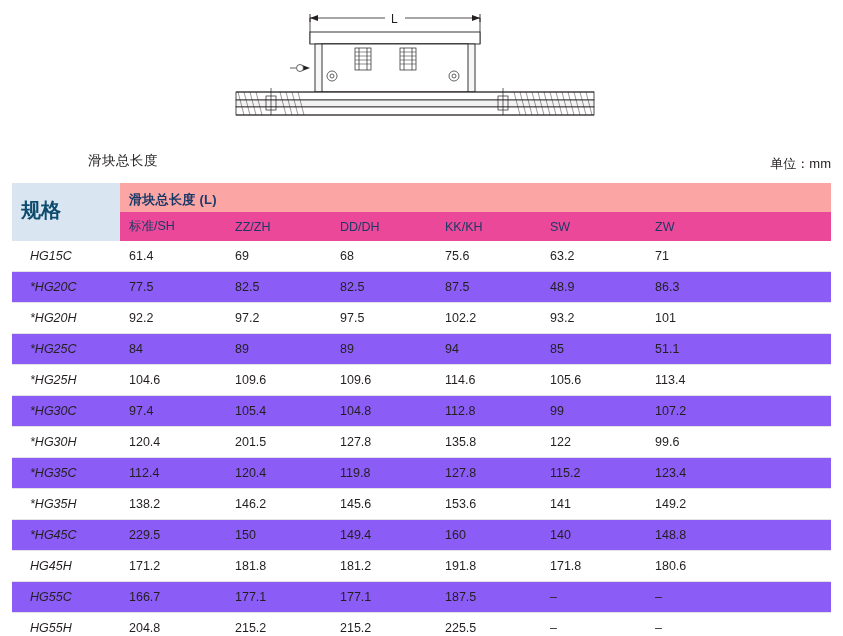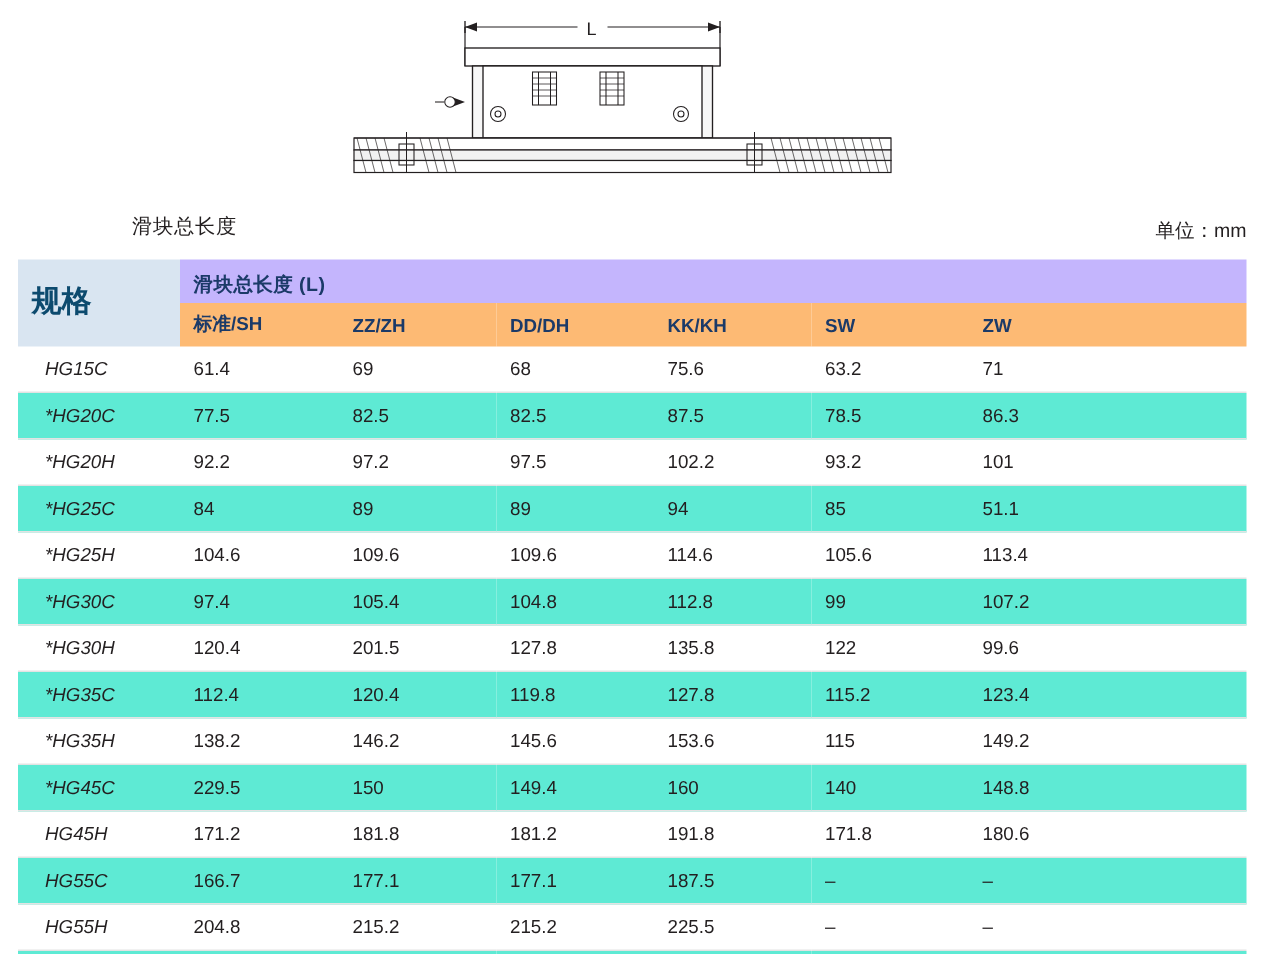--- a/index.html
+++ b/index.html
@@ -26,21 +26,21 @@
   .diagram-svg {
     position: absolute;
     left: 222px;
     top: 2px;
   }
 
   
   .caption-row {
     position: relative;
     height: 26px;
-    margin-top: 2px;
+    margin-top: 12px;
   }
   .caption-left {
     position: absolute;
     left: 88px;
     top: 0;
     font-size: 13.5px;
     color: #231f20;
     letter-spacing: .5px;
   }
   .caption-right {
@@ -64,21 +64,21 @@
   table.spec col.c0 { width: 108px; }
   table.spec col.c1 { width: 106px; }
   table.spec col.c2 { width: 105px; }
   table.spec col.c3 { width: 105px; }
   table.spec col.c4 { width: 105px; }
   table.spec col.c5 { width: 105px; }
   table.spec col.c6 { width: 185px; }
 
   
   .hdr-group td {
-    background: #c4b5fd;
+    background: #fca5a5;
     height: 26px;
     vertical-align: bottom;
     padding: 0 0 3px 0;
   }
   .hdr-group td.grouplabel {
     padding-left: 9px;
     font-size: 13px;
     color: #1b3a68;
     font-weight: bold;
     letter-spacing: .3px;
@@ -88,42 +88,42 @@
   td.spec-label {
     background: #d9e5f1;
     color: #0c4a6e;
     font-weight: bold;
     font-size: 20px;
     padding-left: 9px;
     vertical-align: middle;
   }
 
   .hdr-sub td {
-    background: #fdba74;
+    background: #ec4899;
     height: 27px;
     font-size: 12.5px;
-    font-weight: bold;
+    font-weight: normal;
     color: #1b3a68;
     padding-left: 9px;
     vertical-align: middle;
   }
   .hdr-sub td.sub-first {
     padding-left: 9px;
   }
 
   tr.data td {
     height: 28px;
     font-size: 12.5px;
     color: #231f20;
     padding-left: 9px;
     vertical-align: middle;
     border-bottom: 1px solid #e3e3e3;
   }
   tr.data.alt td {
-    background: #5eead4;
+    background: #8b5cf6;
   }
   tr.data td.model {
     font-size: 12.5px;
     color: #231f20;
     padding-left: 18px;
     font-style: italic;
   }
 </style>
 </head>
 <body>
@@ -231,21 +231,21 @@
           <td>75.6</td>
           <td>63.2</td>
           <td>71</td>
         </tr>
         <tr class="data alt">
           <td class="model">*HG20C</td>
           <td>77.5</td>
           <td>82.5</td>
           <td>82.5</td>
           <td>87.5</td>
-          <td>78.5</td>
+          <td>48.9</td>
           <td>86.3</td>
         </tr>
         <tr class="data">
           <td class="model">*HG20H</td>
           <td>92.2</td>
           <td>97.2</td>
           <td>97.5</td>
           <td>102.2</td>
           <td>93.2</td>
           <td>101</td>
@@ -294,21 +294,21 @@
           <td>127.8</td>
           <td>115.2</td>
           <td>123.4</td>
         </tr>
         <tr class="data">
           <td class="model">*HG35H</td>
           <td>138.2</td>
           <td>146.2</td>
           <td>145.6</td>
           <td>153.6</td>
-          <td>115</td>
+          <td>141</td>
           <td>149.2</td>
         </tr>
         <tr class="data alt">
           <td class="model">*HG45C</td>
           <td>229.5</td>
           <td>150</td>
           <td>149.4</td>
           <td>160</td>
           <td>140</td>
           <td>148.8</td>

